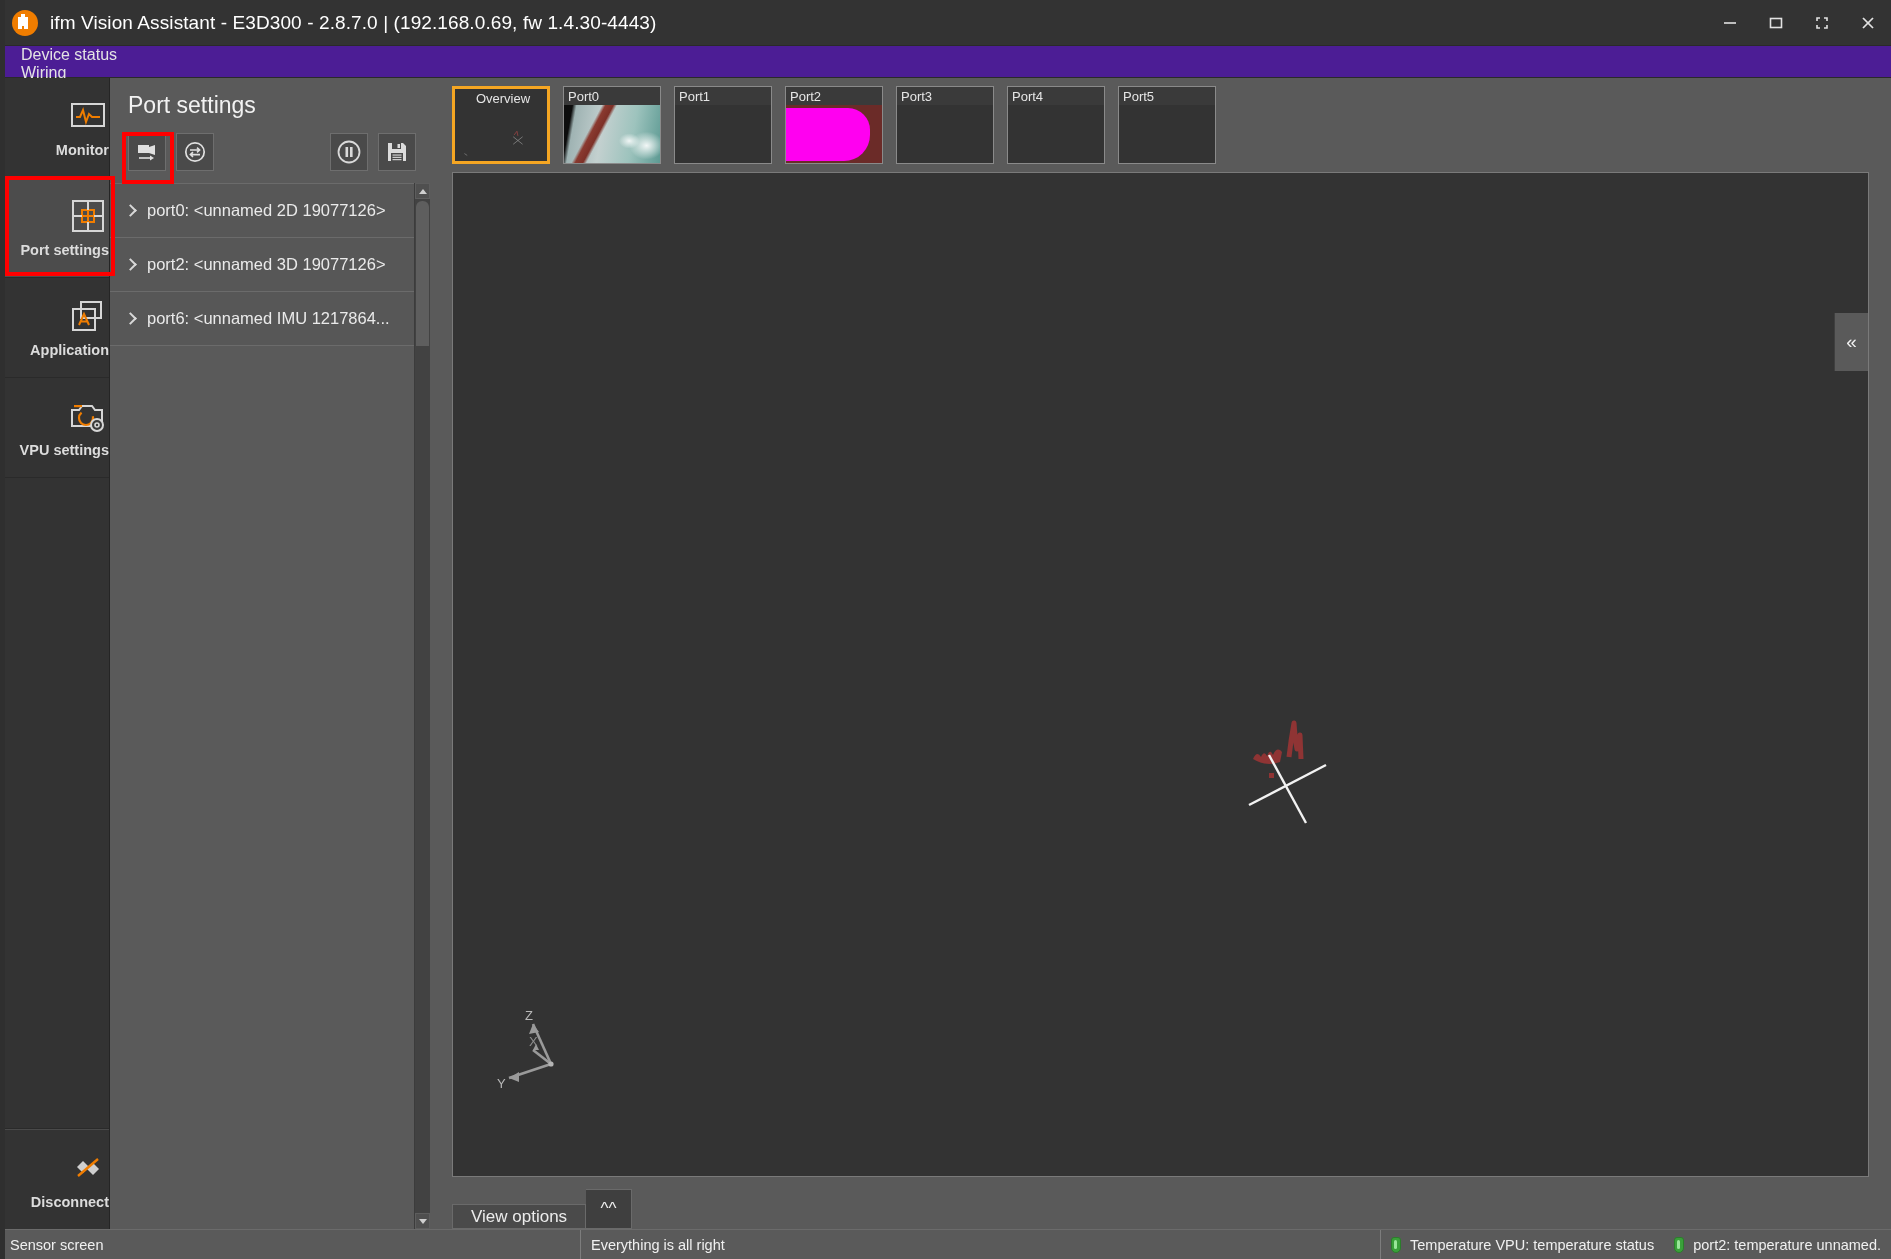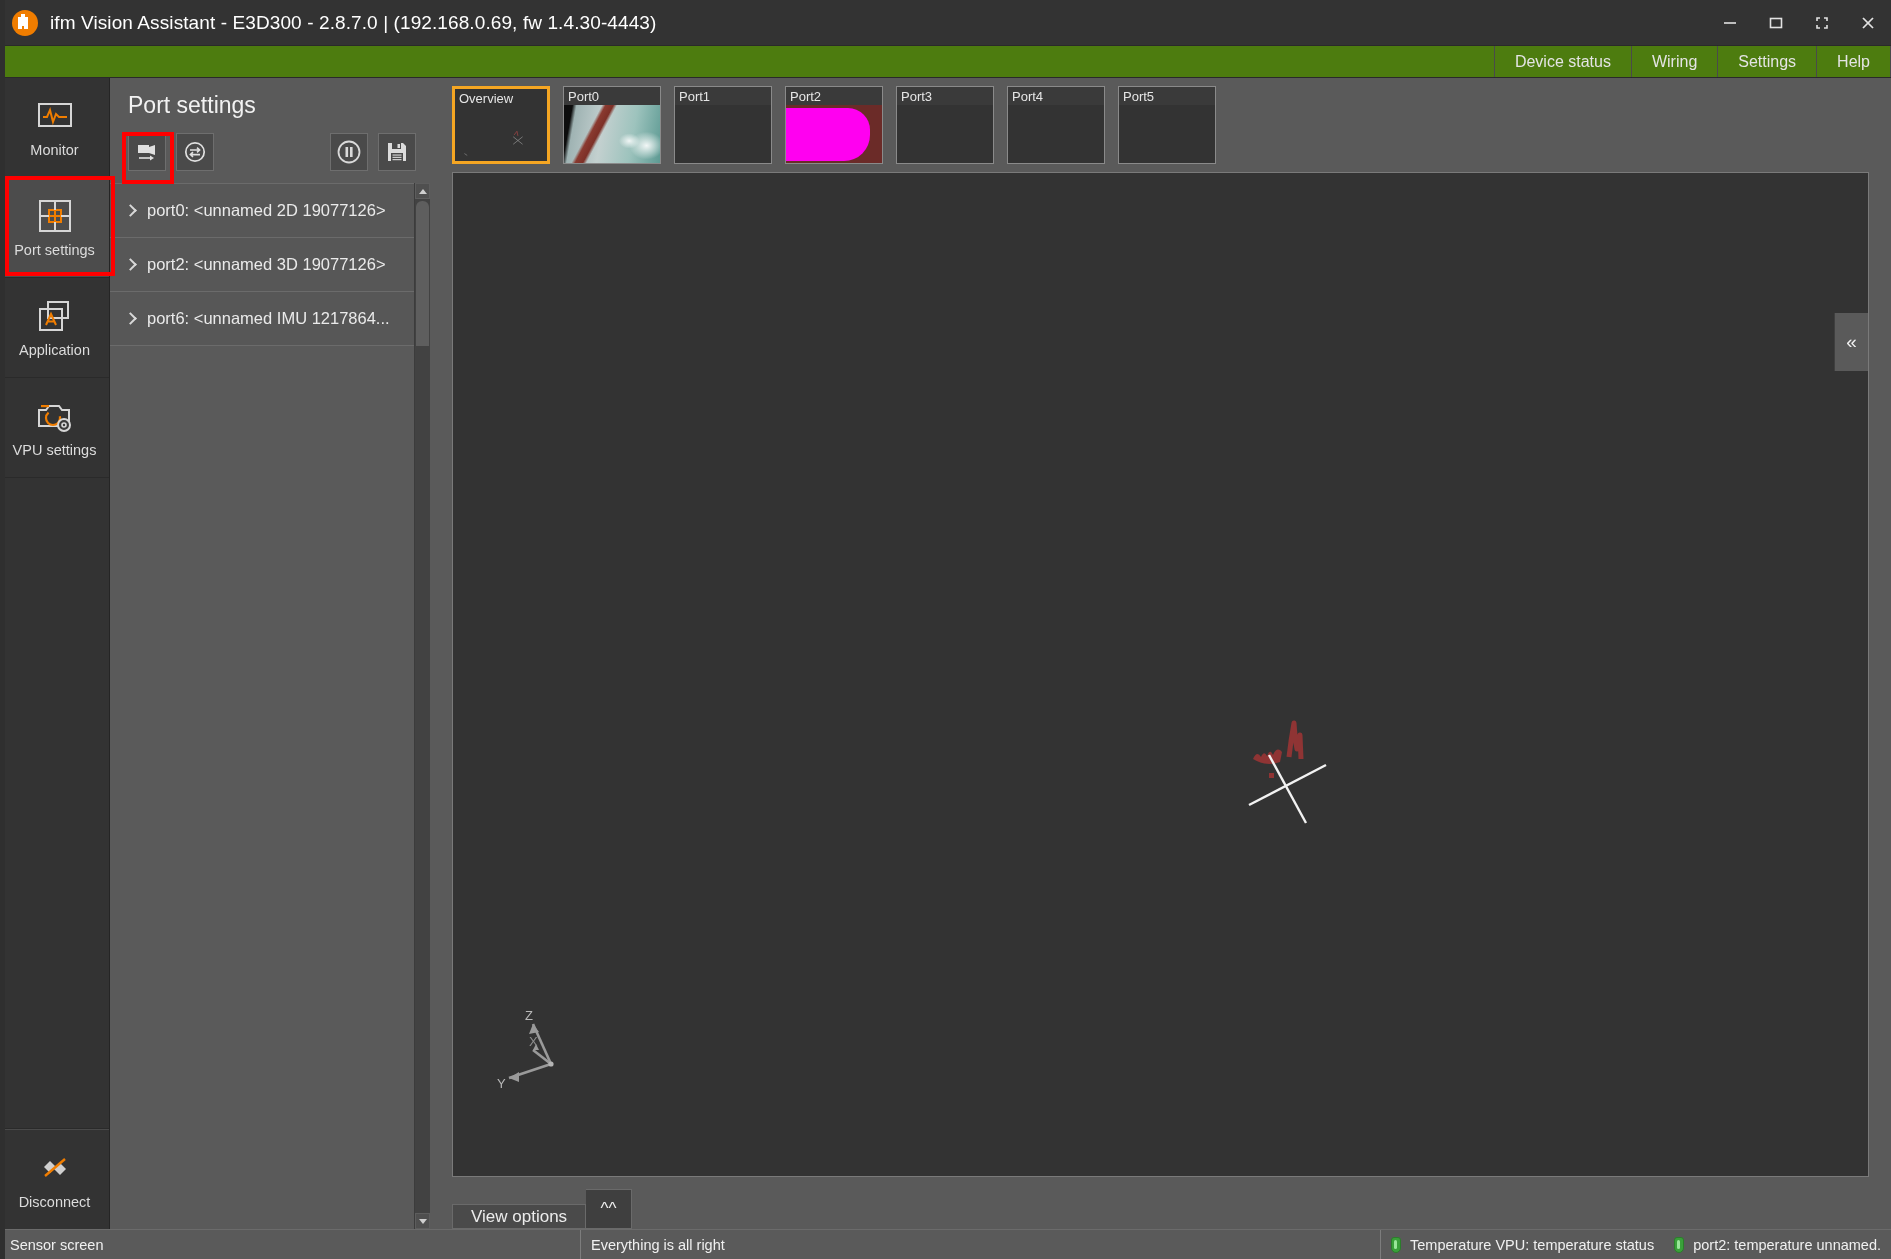--- a/index.html
+++ b/index.html
@@ -34,45 +34,47 @@
   .title-spacer { flex: 1; }
   .winbtns { display: flex; align-items: center; height: 100%; }
   .winbtn {
     width: 46px; height: 46px; display: flex; align-items: center; justify-content: center;
     color: #e2e2e2;
   }
   .winbtn svg { display: block; }
 
   
   .menubar {
-    height: 32px; min-height: 32px; background: #4d7c0f;
-    display: flex; justify-content: flex-end; align-items: stretch;
+    height: 32px; min-height: 32px; background: #4c1d95;
+    display: flex; justify-content: space-between; align-items: stretch;
     border-bottom: 1px solid #2a2a2a;
+    flex-direction: column;
   }
   .menu-item {
     display: flex; align-items: center; padding: 0 20px;
     color: #e4e4e4; font-size: 16px; border-left: 1px solid #4a4a4a;
     white-space: nowrap;
   }
   .menu-item:last-child { border-right: 1px solid #4a4a4a; }
 
   
   .body-row { flex: 1; display: flex; min-height: 0; }
 
   
   .leftnav {
     width: 110px; min-width: 110px; background: #333333;
     display: flex; flex-direction: column; border-right: 1px solid #252525;
     position: relative;
   }
   .nav-item {
     height: 100px; display: flex; flex-direction: column;
-    align-items: center; justify-content: center; gap: 7px;
+    align-items: flex-end; justify-content: center; gap: 7px;
     color: #dcdcdc; font-size: 14.5px; border-bottom: 1px solid #2a2a2a;
     position: relative;
+    font-weight: bold;
   }
   .nav-item.active { background: #4c4c4c; }
   .nav-icon { width: 42px; height: 38px; display: flex; align-items: center; justify-content: center; }
   .nav-spacer { flex: 1; border-bottom: 1px solid #2a2a2a; }
   .nav-bottom { border-top: 1px solid #4a4a4a; border-bottom: none; }
 
   
   .annot-nav {
     position: absolute; left: 5px; top: 98px; width: 110px; height: 100px;
     border: 4px solid #ff0000; pointer-events: none; z-index: 40;
@@ -137,21 +139,21 @@
   .thumbstrip { height: 86px; min-height: 86px; display: flex; align-items: center; gap: 13px; padding: 8px 0 0 22px; }
   .thumb {
     width: 98px; height: 78px; background: #333333; border: 1px solid #8a8a8a;
     display: flex; flex-direction: column; overflow: hidden; position: relative;
   }
   .thumb.selected { border: 3px solid #f5a623; }
   .thumb-label {
     color: #e6e6e6; font-size: 13px; padding: 2px 0 1px 4px; background: #3a3a3a;
     white-space: nowrap; overflow: hidden;
   }
-  .thumb.selected .thumb-label { background: #333; }
+  .thumb.selected .thumb-label { background: #333; text-align: center; }
   .thumb-img { flex: 1; position: relative; overflow: hidden; }
   
   .img2d {
     width: 100%; height: 100%;
     background:
       radial-gradient(ellipse 30% 40% at 86% 70%, rgba(255,255,255,.9), transparent 60%),
       radial-gradient(ellipse 18% 22% at 68% 62%, rgba(255,255,255,.85), transparent 60%),
       linear-gradient(118deg, transparent 30%, #8a3a30 33%, #7d3027 39%, transparent 42%),
       linear-gradient(100deg, #0d0d0d 0 8%, #9fb3b3 12%, #c3d0cf 40%, #9dc3bd 70%, #5d9a93 100%);
   }

